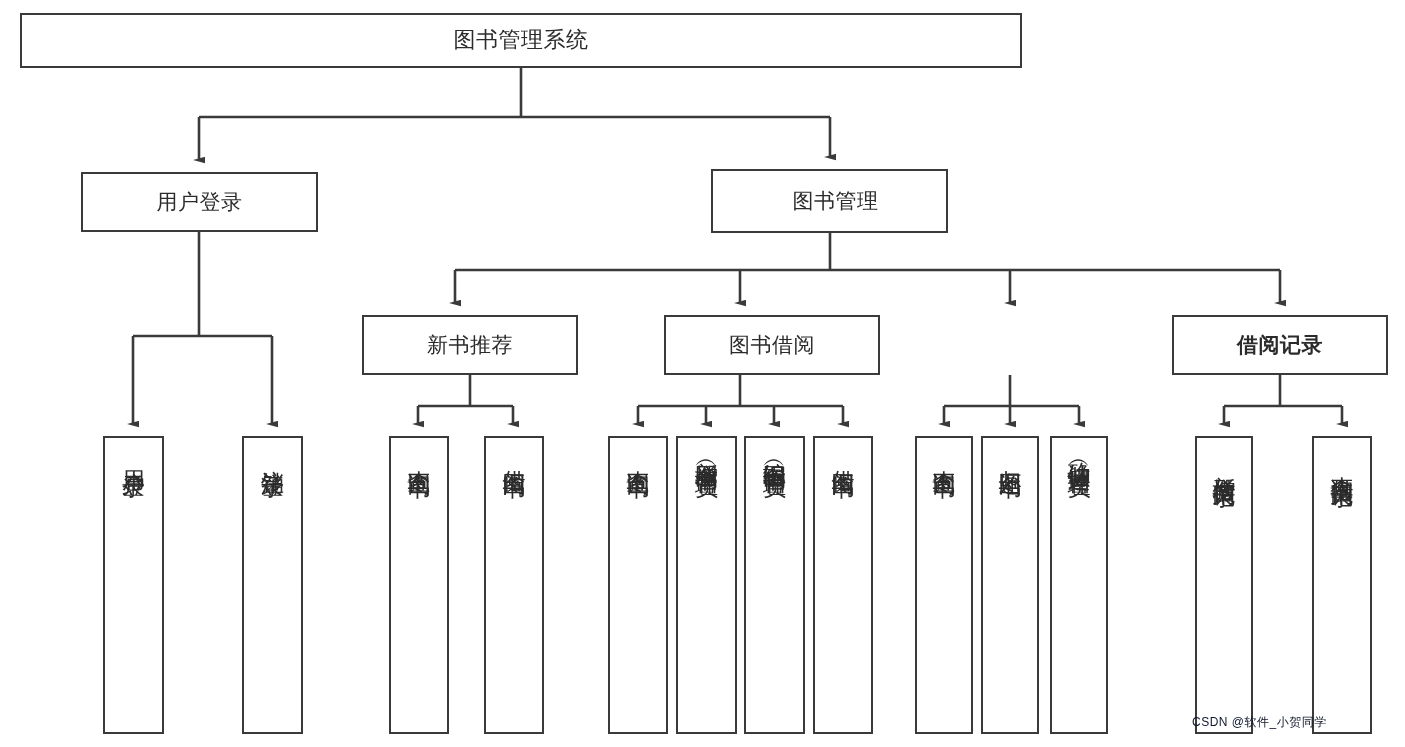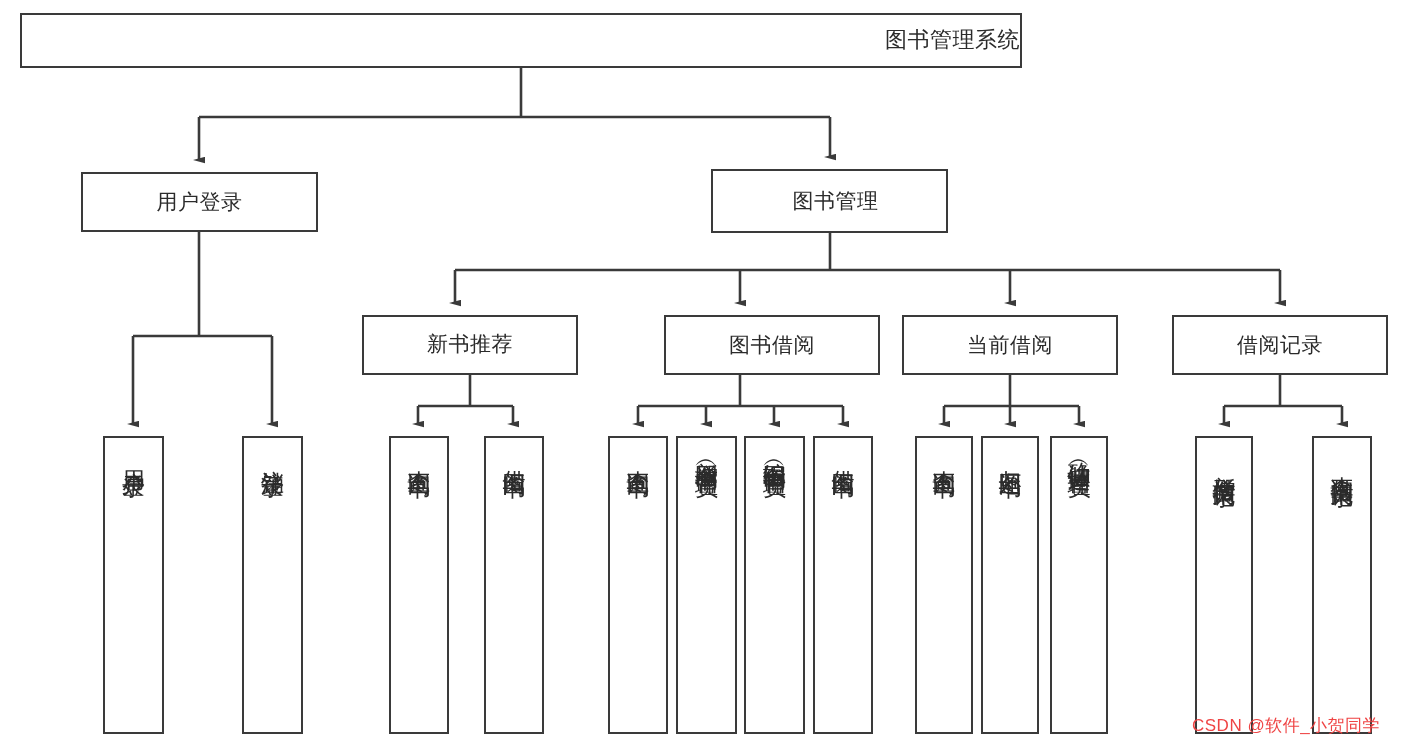--- a/index.html
+++ b/index.html
@@ -61,22 +61,22 @@
     writing-mode: vertical-rl;
     text-orientation: upright;
     font-size: 23px;
     line-height: 1.18;
     letter-spacing: 2px;
     white-space: nowrap;
     height: auto;
   }
   .watermark {
     position: absolute;
-    font-size: 17px;
-    color: #ef4444;
+    font-size: 12px;
+    color: #0f172a;
     white-space: nowrap;
     letter-spacing: 0.5px;
     user-select: none;
   }
 </style>
 </head>
 <body>
 
 <div id="diagram-root">
 
@@ -123,41 +123,38 @@
       <path d="M1010,406 L1010,424" marker-end="url(#arrowhead)"></path>
       <path d="M1079,406 L1079,424" marker-end="url(#arrowhead)"></path>
 
       <path d="M1280,375 L1280,406"></path>
       <path d="M1224,406 L1342,406"></path>
       <path d="M1224,406 L1224,424" marker-end="url(#arrowhead)"></path>
       <path d="M1342,406 L1342,424" marker-end="url(#arrowhead)"></path>
     </g>
   </svg>
 
-  <div class="node horiz root" style="left:20px; top:13px; width:1002px; height:55px;justify-content:flex-end;">
+  <div class="node horiz root" style="left:20px; top:13px; width:1002px; height:55px;">
     <span class="node-label">图书管理系统</span>
   </div>
 
   <div class="node horiz" style="left:81px; top:172px; width:237px; height:60px;">
     <span class="node-label">用户登录</span>
   </div>
   <div class="node horiz" style="left:711px; top:169px; width:237px; height:64px;padding-left:12px;">
     <span class="node-label">图书管理</span>
   </div>
 
-  <div class="node horiz" style="left:362px; top:315px; width:216px; height:60px;font-family:Liberation Serif, serif;">
+  <div class="node horiz" style="left:362px; top:315px; width:216px; height:60px;">
     <span class="node-label">新书推荐</span>
   </div>
   <div class="node horiz" style="left:632px; top:315px; width:216px; height:60px;margin-left:32px;">
     <span class="node-label">图书借阅</span>
   </div>
-  <div class="node horiz" style="left:902px; top:315px; width:216px; height:60px;">
-    <span class="node-label">当前借阅</span>
-  </div>
-  <div class="node horiz" style="left:1172px; top:315px; width:216px; height:60px;">
+  <div class="node horiz" style="left:1172px; top:315px; width:216px; height:60px;font-weight:bold;">
     <span class="node-label">借阅记录</span>
   </div>
 
   <div class="node leaf" style="left:103px; top:436px; width:61px; height:298px;">
     <span class="node-label">用户登录</span>
   </div>
   <div class="node leaf" style="left:242px; top:436px; width:61px; height:298px;">
     <span class="node-label">注销登录</span>
   </div>
 

